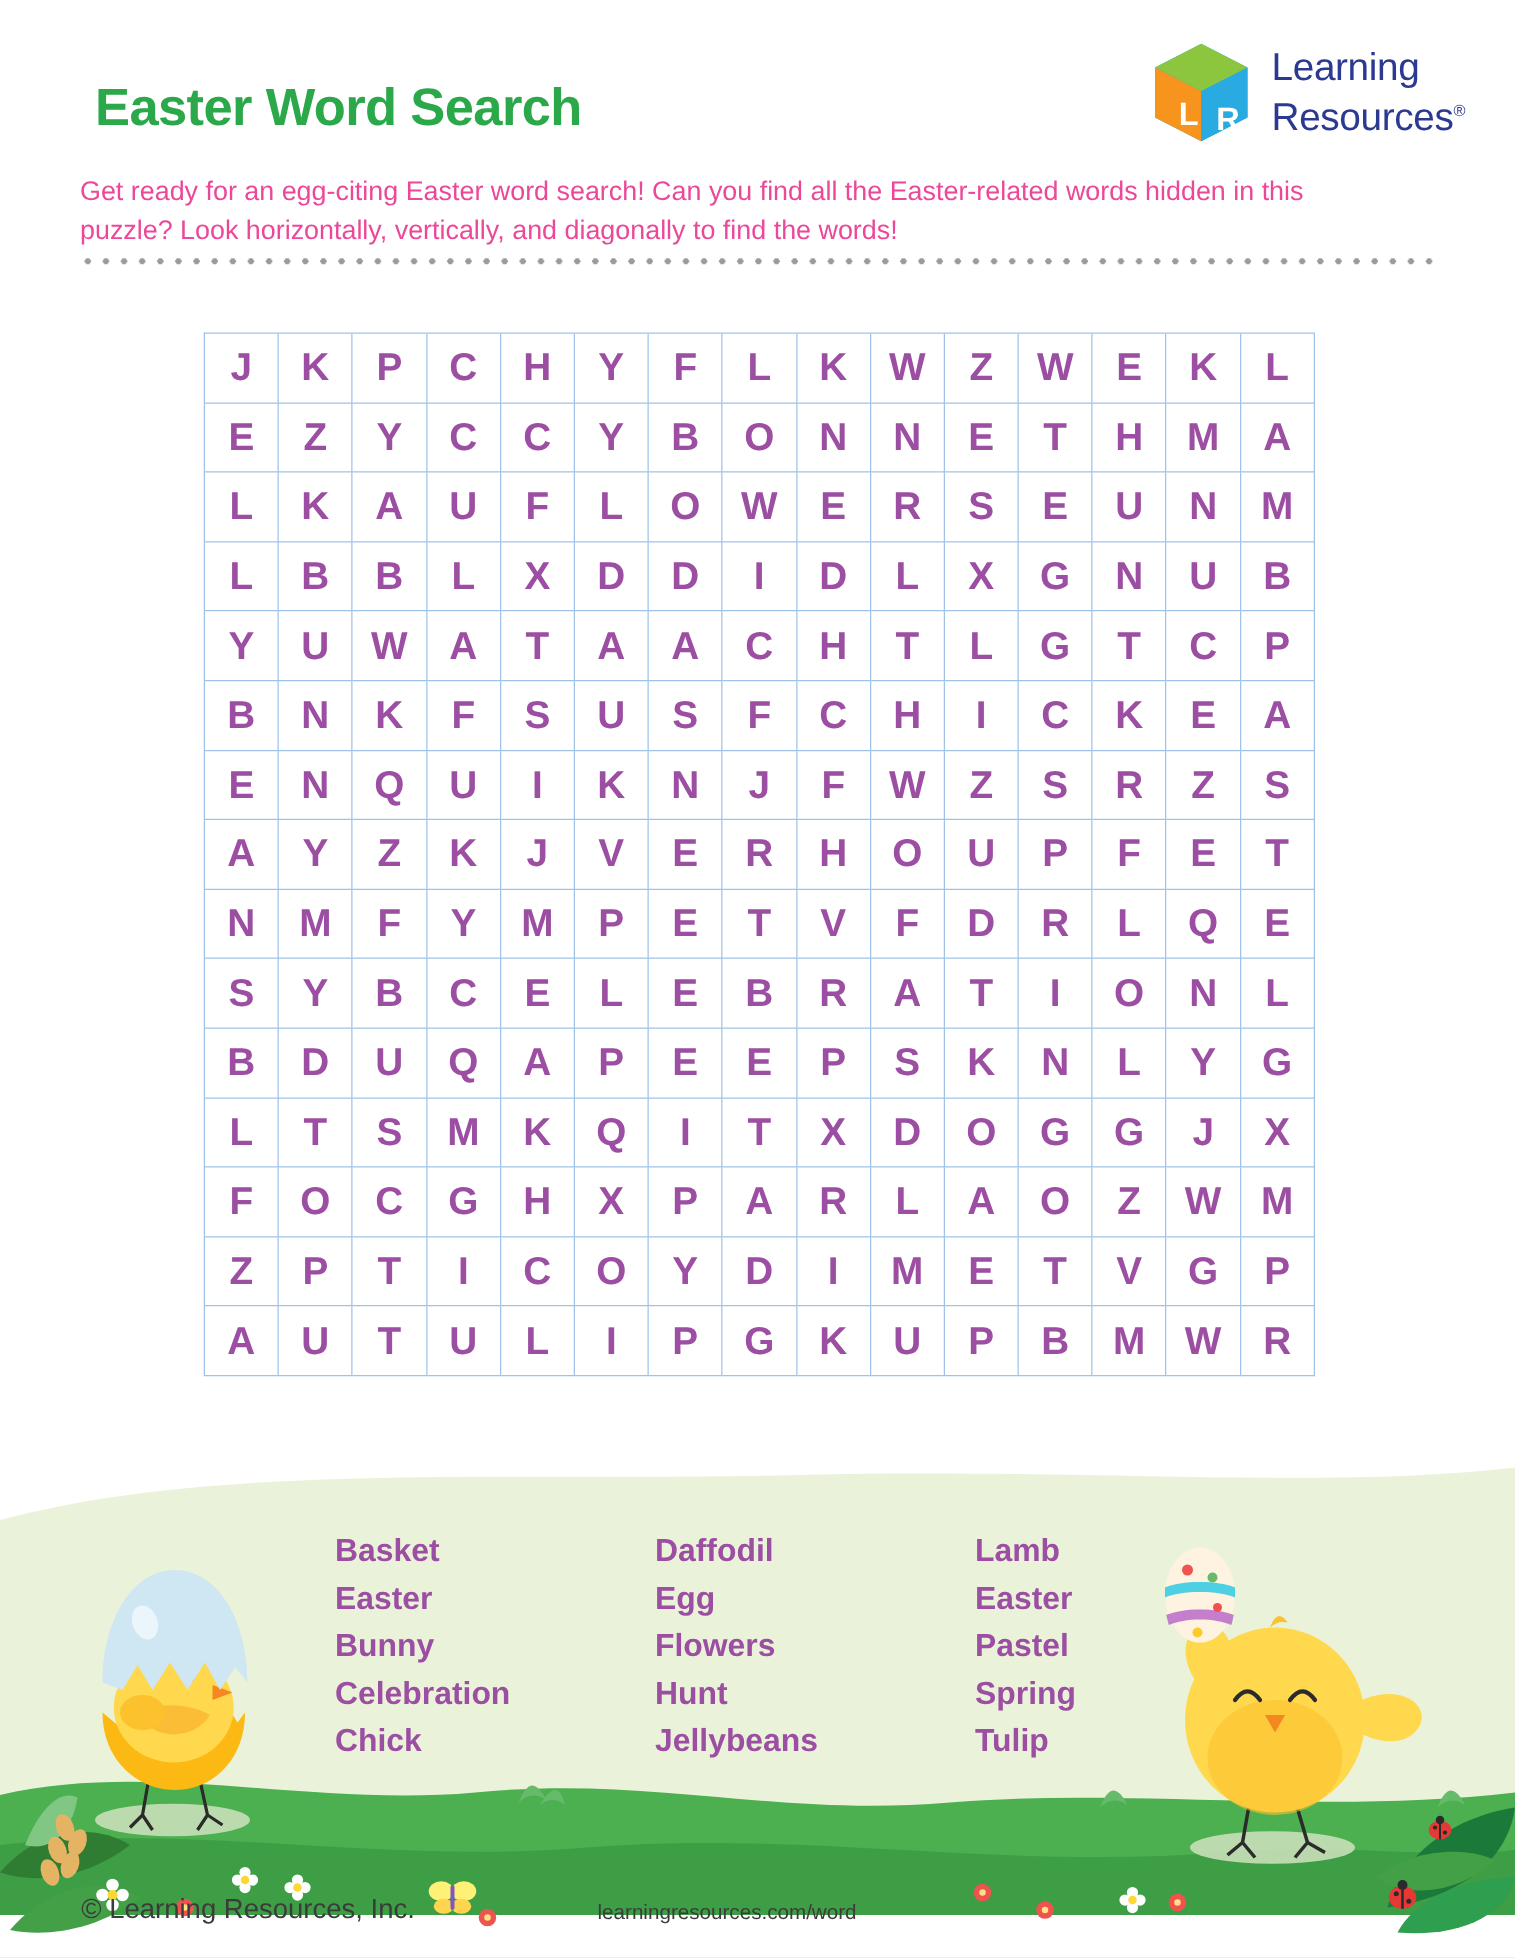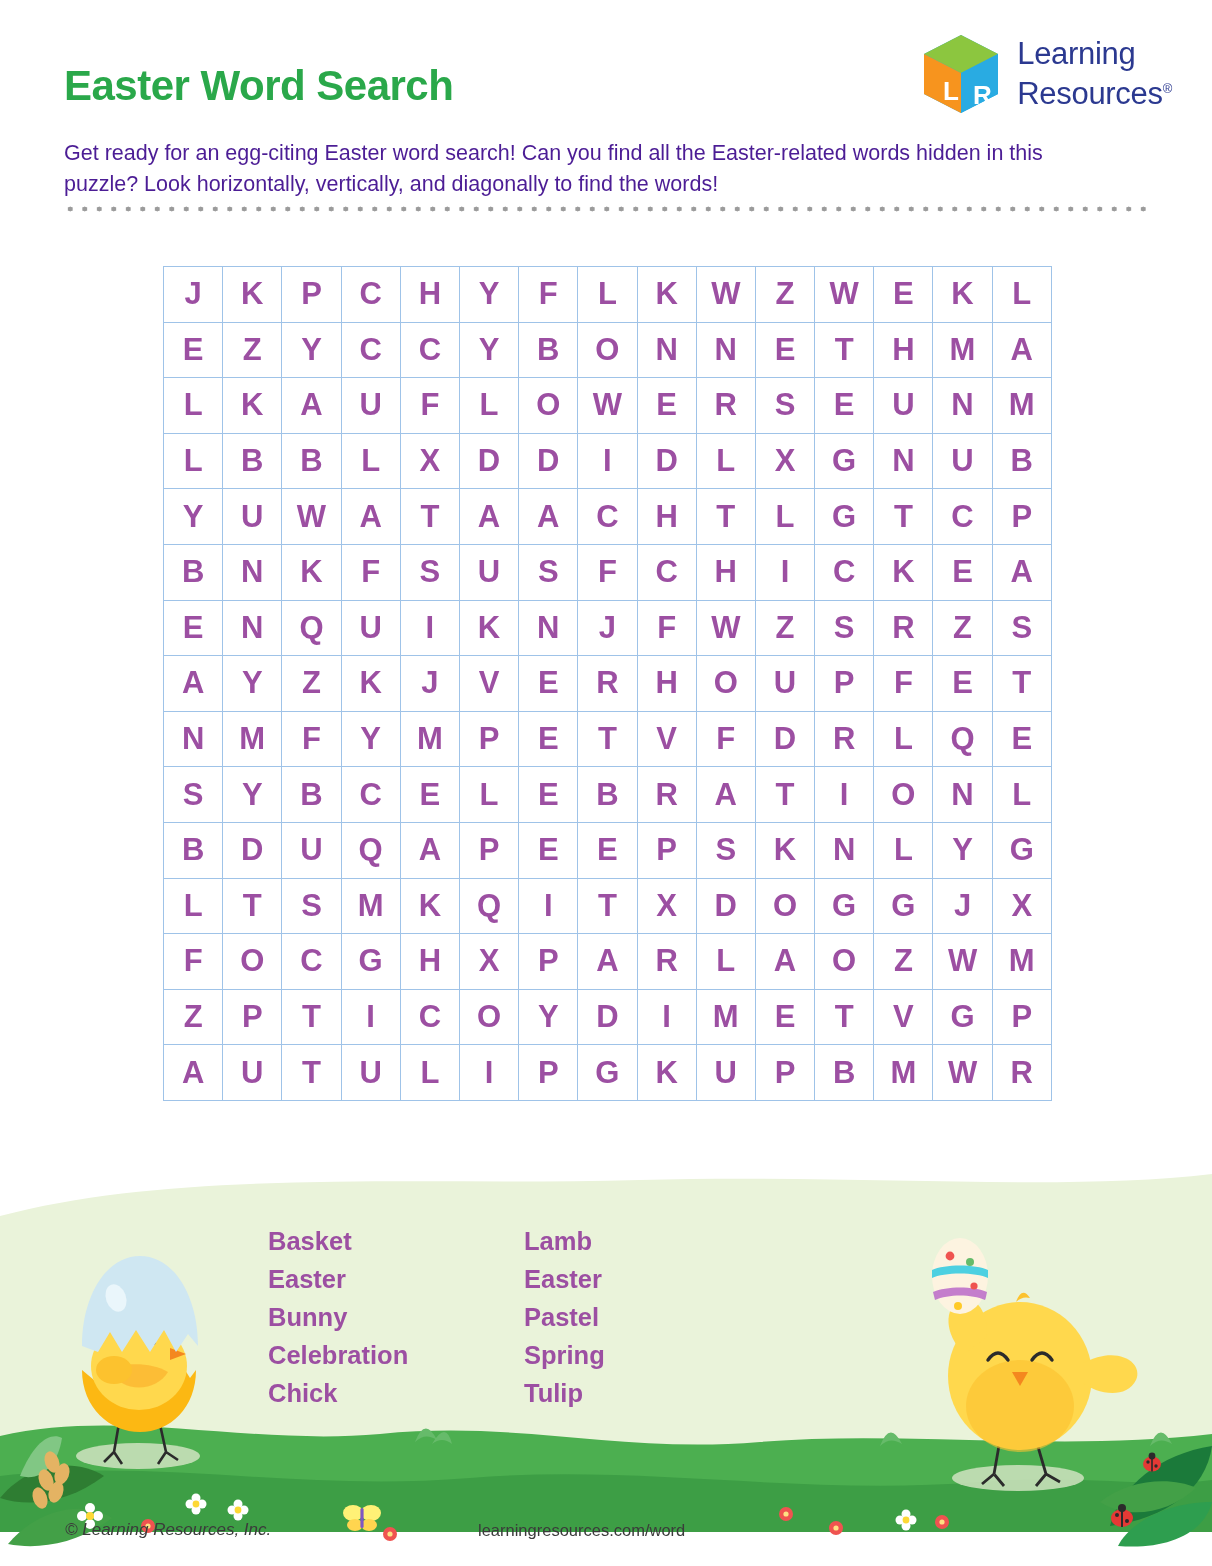--- a/index.html
+++ b/index.html
@@ -23,35 +23,35 @@
 
   
   .header {
     position: absolute;
     top: 0; left: 0;
     width: 1212px;
     height: 215px;
   }
   .title {
     position: absolute;
-    left: 64px;
+    left: 76px;
     top: 62px;
     font-size: 42px;
     font-weight: bold;
     color: #2aa84a;
     letter-spacing: -0.5px;
   }
   .intro {
     position: absolute;
     left: 64px;
     top: 138px;
     width: 1010px;
     font-size: 21.5px;
     line-height: 31px;
-    color: #4c1d95;
+    color: #ec4899;
   }
   .dots {
     position: absolute;
     left: 63px;
     top: 205px;
     width: 1090px;
     height: 8px;
     background-image: radial-gradient(circle, #9b9b9b 2.4px, rgba(255,255,255,0) 2.6px);
     background-size: 14.5px 8px;
     background-repeat: repeat-x;
@@ -137,24 +137,23 @@
     font-weight: bold;
     color: #9c4fa2;
     line-height: 38px;
     letter-spacing: 0px;
   }
 
   .footer-left {
     position: absolute;
     left: 65px;
     bottom: 26px;
-    font-size: 17px;
+    font-size: 22px;
     color: #3b3b3b;
     z-index: 6;
-    font-style: italic;
   }
   .footer-center {
     position: absolute;
     left: 478px;
     bottom: 26px;
     font-size: 16.5px;
     color: #3b3b3b;
     z-index: 6;
   }
 </style>
@@ -572,20 +571,27 @@
 
   <div class="words" id="words">
       <div class="words-col">
         <div class="word">Basket</div>
         <div class="word">Easter</div>
         <div class="word">Bunny</div>
         <div class="word">Celebration</div>
         <div class="word">Chick</div>
       </div>
       <div class="words-col">
+        <div class="word">Daffodil</div>
+        <div class="word">Egg</div>
+        <div class="word">Flowers</div>
+        <div class="word">Hunt</div>
+        <div class="word">Jellybeans</div>
+      </div>
+      <div class="words-col">
         <div class="word">Lamb</div>
         <div class="word">Easter</div>
         <div class="word">Pastel</div>
         <div class="word">Spring</div>
         <div class="word">Tulip</div>
       </div>
     </div>
 
   <div class="footer-left">© Learning Resources, Inc.</div>
   <div class="footer-center">learningresources.com/word</div>

